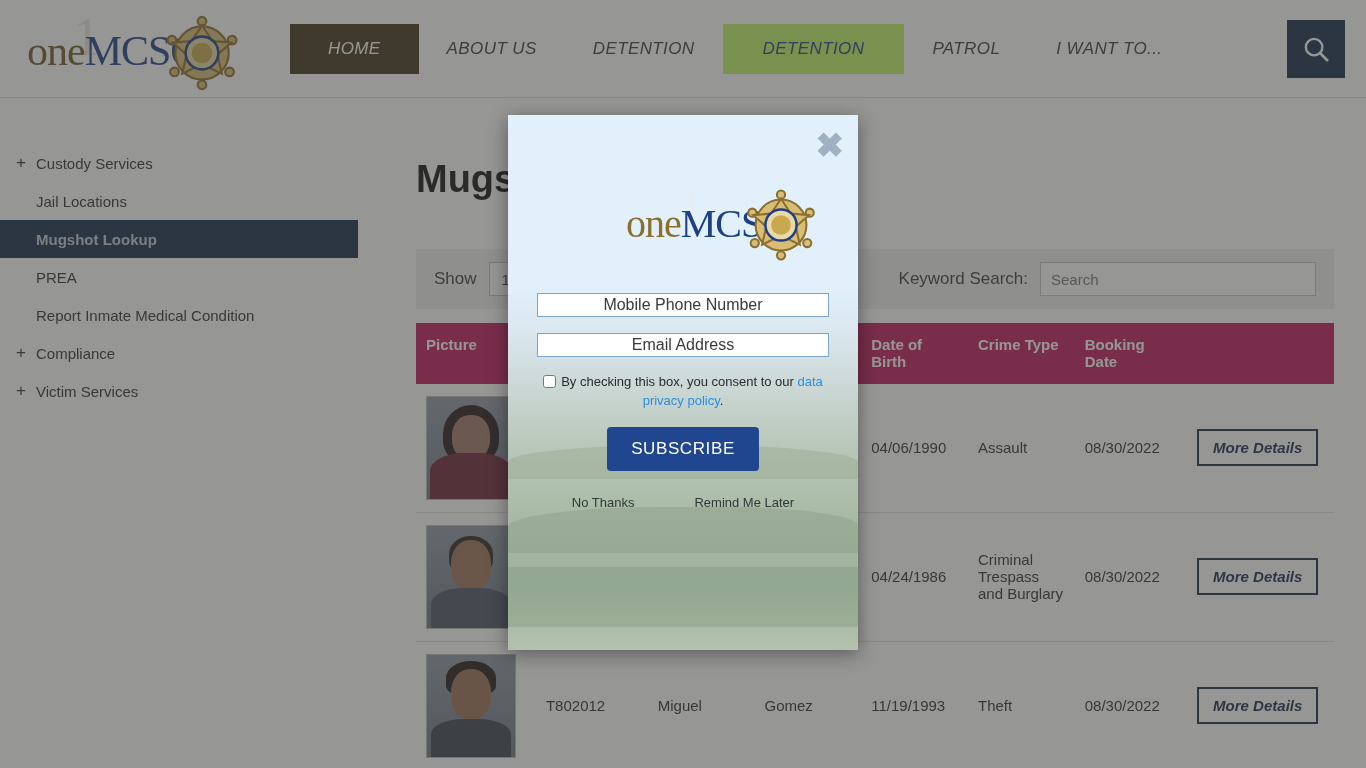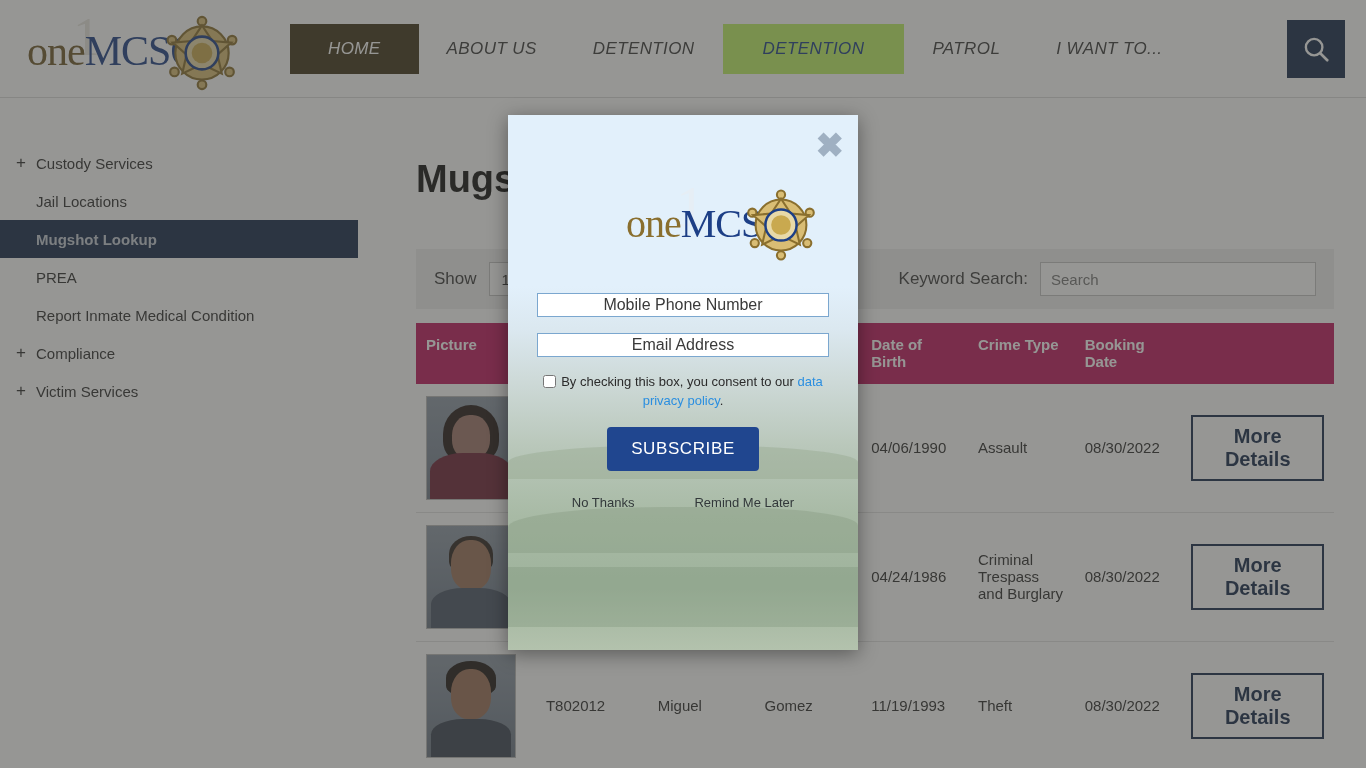--- a/index.html
+++ b/index.html
@@ -153,22 +153,22 @@
   }
   .thumb .hair { position: absolute; left: 50%; transform: translateX(-50%); }
   .thumb .torso {
     position: absolute; bottom: 0; left: 50%; transform: translateX(-50%);
     border-radius: 40% 40% 0 0;
   }
   .details-btn {
     display: inline-block;
     border: 2px solid #14294a; color: #14294a;
     background: transparent;
-    font-size: 20px; font-weight: 600;
-    padding: 8px 14px; cursor: pointer;
+    font-size: 15px; font-weight: 600;
+    padding: 8px 14px; cursor: pointer; font-style: italic;
   }
   td.act { width: 150px; text-align: center; }
 
   
   #overlay {
     position: absolute; inset: 0;
     background: rgba(64,64,60,0.55);
     z-index: 50;
   }
   #modal {

